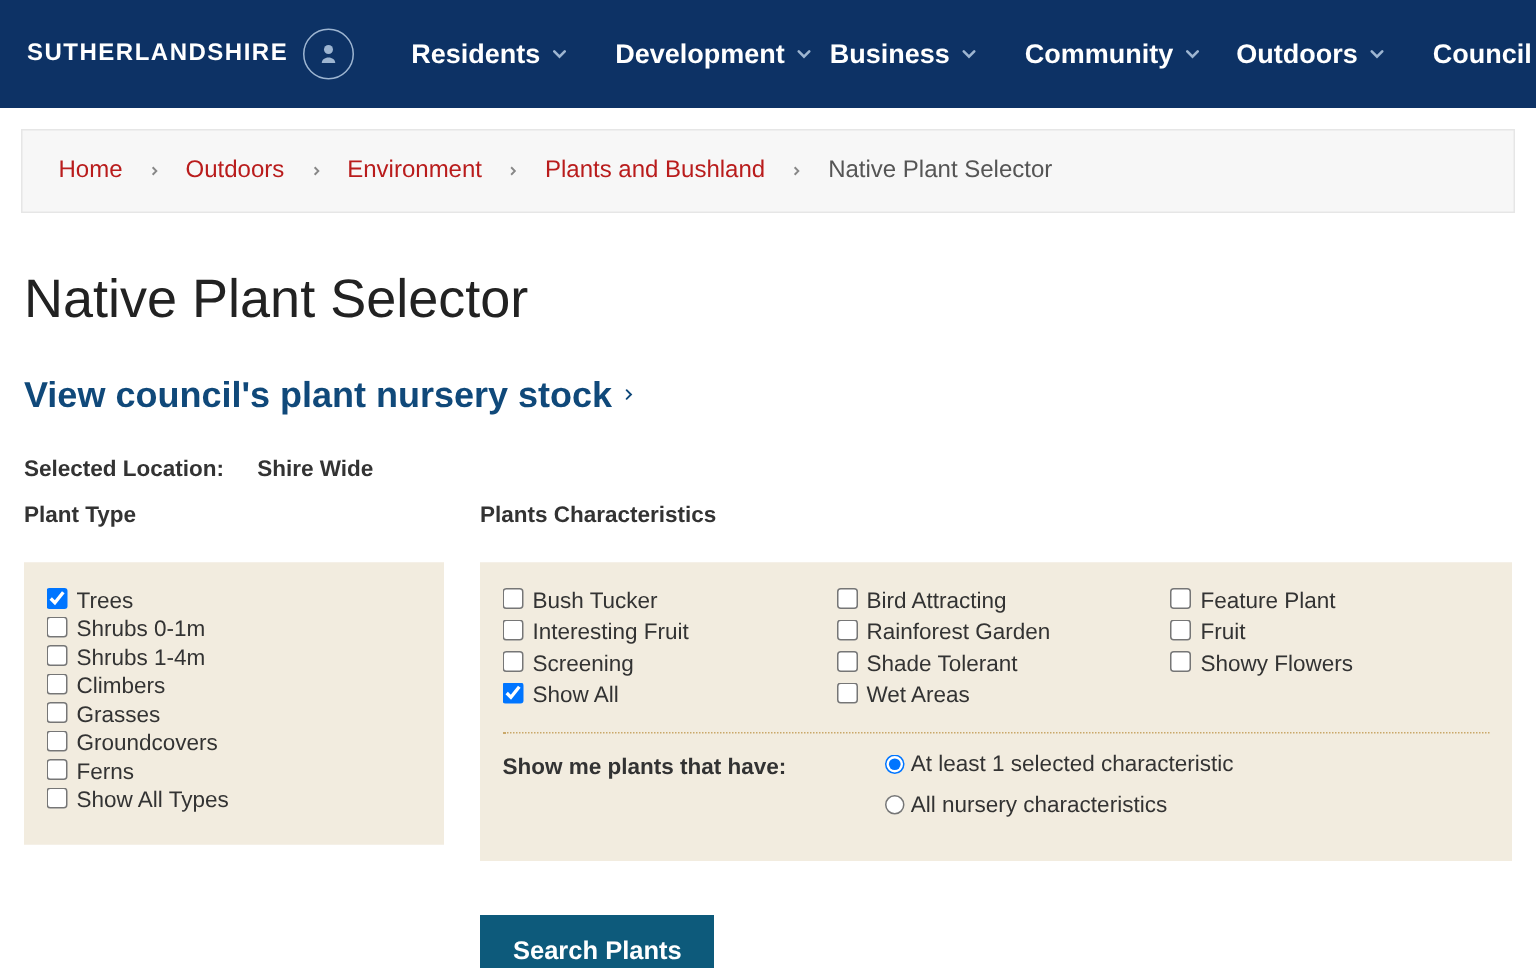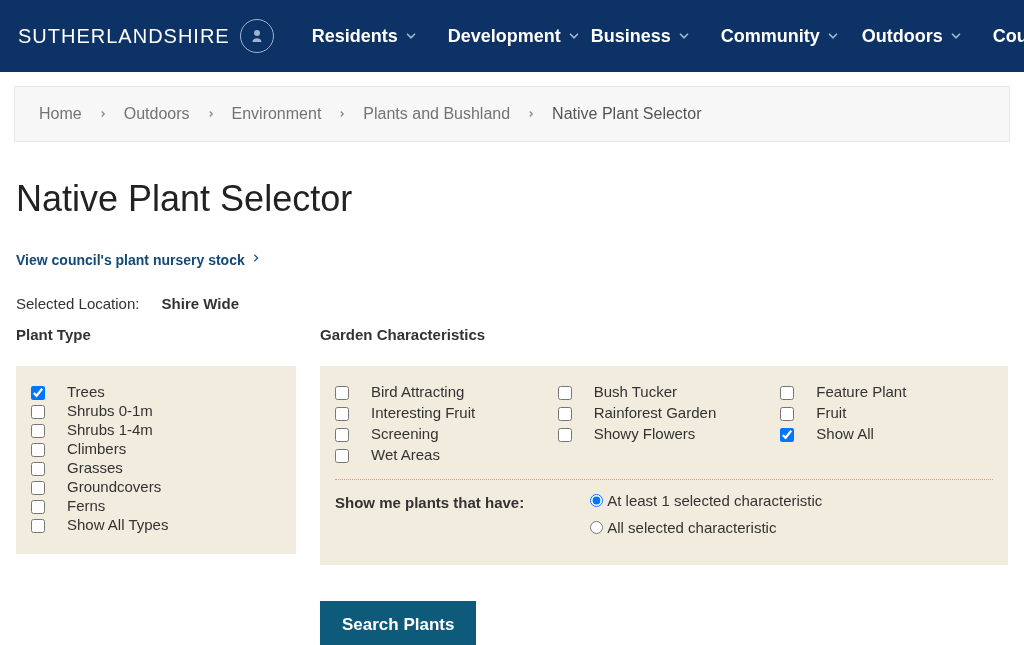--- a/index.html
+++ b/index.html
@@ -9,22 +9,22 @@
   background: #0d3265;
   height: 72px;
   display: flex;
   align-items: center;
   padding: 0 18px;
   gap: 28px;
 }
 .brand {
   color: #fff;
   font-family: "Arial Narrow", Arial, sans-serif;
-  font-weight: normal;
-  font-size: 20px;
+  font-weight: bold;
+  font-size: 16px;
   letter-spacing: 1px;
   display: flex;
   align-items: center;
   gap: 10px;
 }
 .brand-seal {
   width: 34px; height: 34px;
   border-radius: 50%;
   border: 1.5px solid #9db5d1;
   display: flex; align-items: center; justify-content: center;
@@ -50,56 +50,56 @@
 .breadcrumb-bar {
   margin: 4px;
   border: 1px solid #e6e6e6;
   background: #f7f7f7;
   padding: 18px 24px;
   display: flex;
   align-items: center;
   gap: 16px;
   font-size: 16px;
 }
-.breadcrumb-bar a { color: #737373; text-decoration: none; cursor: pointer; }
+.breadcrumb-bar a { color: #b91c1c; text-decoration: none; cursor: pointer; }
 .breadcrumb-bar .sep svg { display:block; }
 .breadcrumb-bar .current { color: #555; }
 
 .content { padding: 10px 6px 30px 6px; }
 h1 { font-size: 36px; font-weight: normal; color: #222; margin: 22px 0 30px 0; }
 
 .sublink {
   color: #10497a;
-  font-size: 14px;
+  font-size: 24px;
   font-weight: bold;
   text-decoration: none;
   display: inline-flex;
   align-items: center;
   gap: 6px;
   margin-bottom: 26px;
   cursor: pointer;
 }
 
 .loc-row { font-size: 15px; margin-bottom: 14px; }
-.loc-row .lbl { font-weight: normal; margin-right: 18px; }
+.loc-row .lbl { font-weight: bold; margin-right: 18px; }
 .loc-row .val { font-weight: bold; }
 
 .columns { display: flex; gap: 24px; align-items: flex-start; }
 .col-left { width: 280px; }
 .col-right { flex: 1; }
 
 .col-title { font-weight: bold; font-size: 15px; margin-bottom: 23px; }
 
 .panel {
   background: #f2ecdf;
   border: 1px solid #f2ecdf;
   padding: 14px 14px 18px 14px;
 }
 .checkrow {
-  display: flex; align-items: flex-end; gap: 22px;
+  display: flex; align-items: flex-start; gap: 6px;
   margin: 2px 0;
   font-size: 15px;
 }
 .checkrow input { width:14px; height:14px; cursor:pointer; }
 
 .char-grid {
   display: grid;
   grid-template-columns: repeat(3, 1fr);
   column-gap: 10px;
 }
@@ -264,50 +264,54 @@
               <input type="checkbox" style="">
               <span>Ferns</span>
             </label>
             <label class="checkrow">
               <input type="checkbox" style="">
               <span>Show All Types</span>
             </label>
           </div>
     </div>
     <div class="col-right">
-      <div class="col-title">Garden Characteristics</div>
+      <div class="col-title">Plants Characteristics</div>
       <div class="panel">
         <div class="char-grid" id="char-grid">
               <label class="checkrow">
                 <input type="checkbox" style="">
+                <span>Bush Tucker</span>
+              </label>
+              <label class="checkrow">
+                <input type="checkbox" style="">
                 <span>Bird Attracting</span>
               </label>
               <label class="checkrow">
                 <input type="checkbox" style="">
-                <span>Bush Tucker</span>
-              </label>
-              <label class="checkrow">
-                <input type="checkbox" style="">
                 <span>Feature Plant</span>
               </label>
               <label class="checkrow">
                 <input type="checkbox" style="">
                 <span>Interesting Fruit</span>
               </label>
               <label class="checkrow">
                 <input type="checkbox" style="">
                 <span>Rainforest Garden</span>
               </label>
               <label class="checkrow">
                 <input type="checkbox" style="">
                 <span>Fruit</span>
               </label>
               <label class="checkrow">
                 <input type="checkbox" style="">
                 <span>Screening</span>
+              </label>
+              <label class="checkrow">
+                <input type="checkbox" style="">
+                <span>Shade Tolerant</span>
               </label>
               <label class="checkrow">
                 <input type="checkbox" style="">
                 <span>Showy Flowers</span>
               </label>
               <label class="checkrow">
                 <input type="checkbox" checked="" style="">
                 <span>Show All</span>
               </label>
               <label class="checkrow">
@@ -318,21 +322,21 @@
         <hr class="hr-dotted">
         <div class="showme">
           <div class="lbl">Show me plants that have:</div>
           <div id="radio-col">
                 <label class="radio-row">
                   <input type="radio" name="matchmode" checked="" style="">
                   <span>At least 1 selected characteristic</span>
                 </label>
                 <label class="radio-row">
                   <input type="radio" name="matchmode" style="">
-                  <span>All selected characteristic</span>
+                  <span>All nursery characteristics</span>
                 </label>
               </div>
         </div>
       </div>
       <button class="search-btn">Search Plants</button>
     </div>
   </div>
 </div>
 
 </div>

